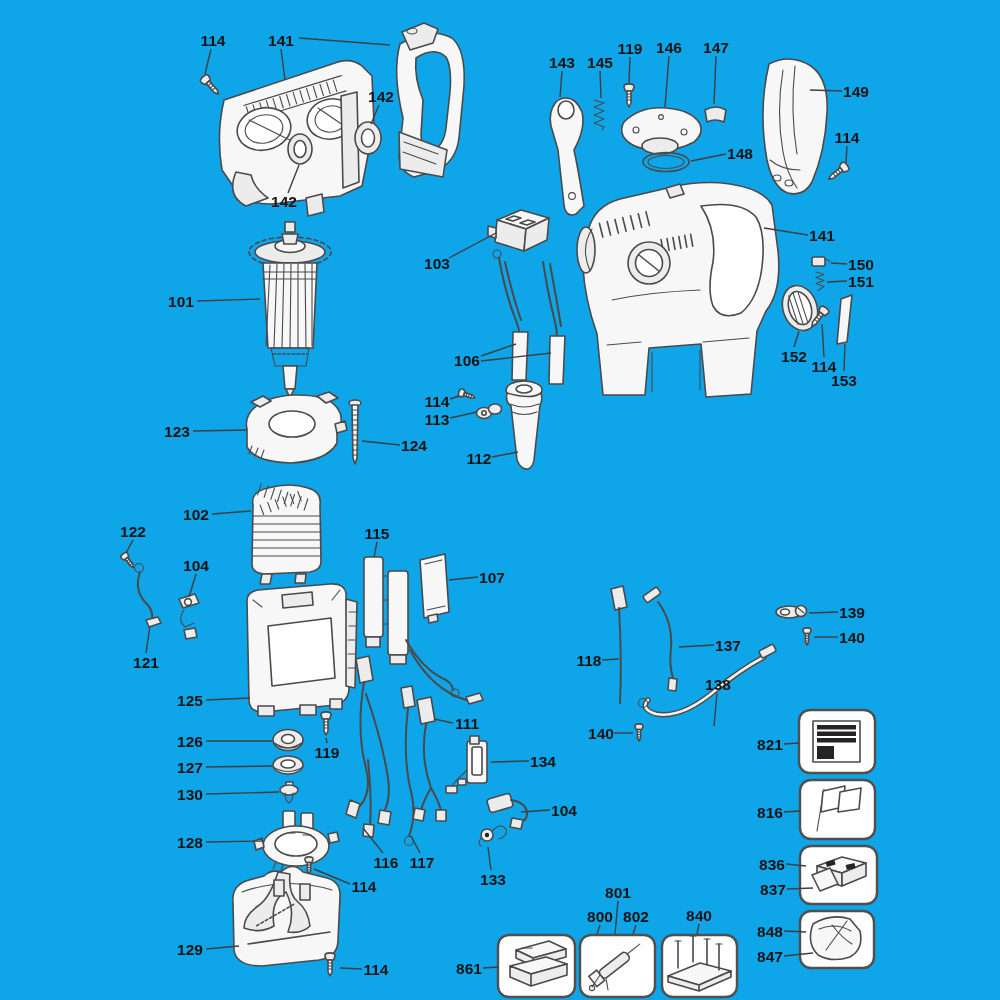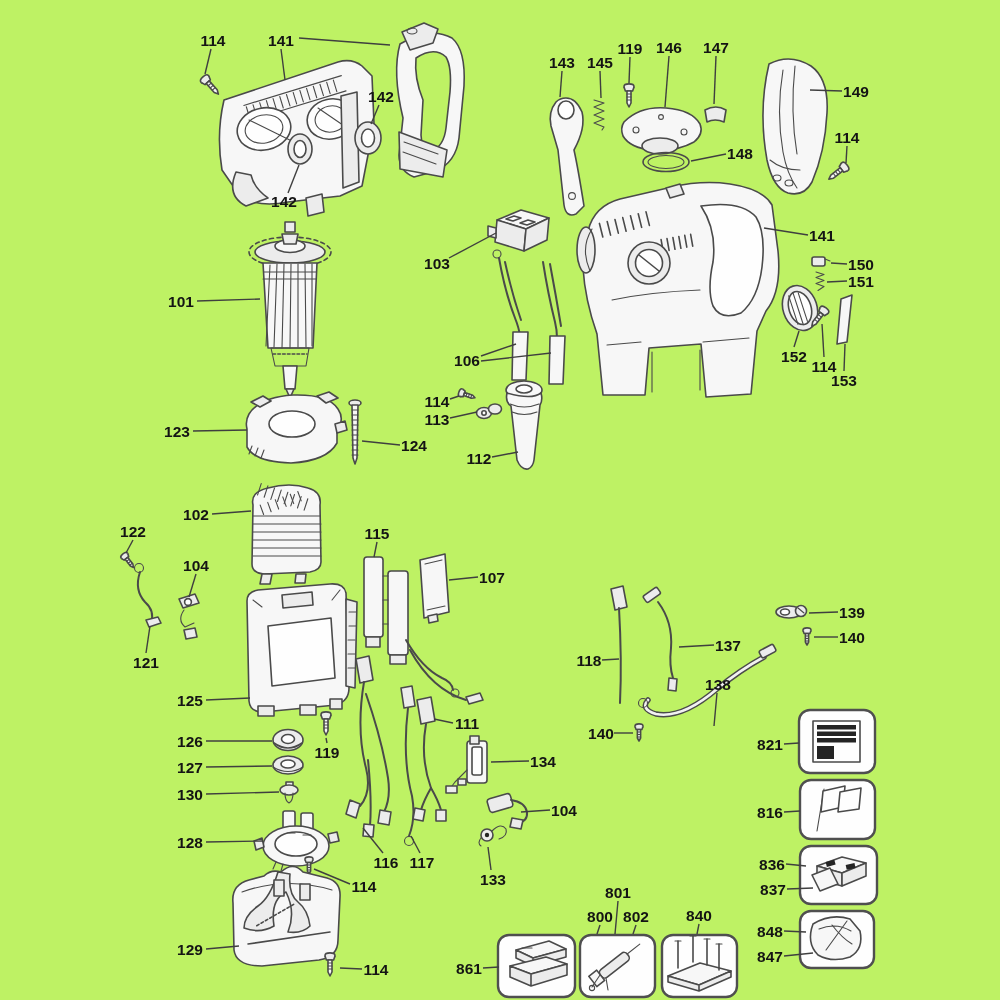--- a/index.html
+++ b/index.html
@@ -1,16 +1,16 @@
 <!DOCTYPE html>
 <html><head>
 <meta charset="utf-8">
 <style>
   html,body{margin:0;padding:0;background:#e9e9e9;}
-  #stage{position:relative;width:1000px;height:1000px;background:#bef264;margin:0 auto;
+  #stage{position:relative;width:1000px;height:1000px;background:#0ea5e9;margin:0 auto;
          font-family:"Liberation Sans", sans-serif;overflow:hidden;}
   svg{position:absolute;left:0;top:0;}
   .ln{fill:none;stroke:#4a4a4a;stroke-width:1.6;stroke-linecap:round;stroke-linejoin:round;}
   .thin{fill:none;stroke:#4a4a4a;stroke-width:1.1;stroke-linecap:round;stroke-linejoin:round;}
   .fl{fill:#f7f7f7;stroke:#4a4a4a;stroke-width:1.6;stroke-linejoin:round;}
   .fm{fill:#ececec;stroke:#4a4a4a;stroke-width:1.6;stroke-linejoin:round;}
   .fw{fill:#fefefe;stroke:#4a4a4a;stroke-width:1.6;stroke-linejoin:round;}
   .dk{fill:#242424;stroke:none;}
   .wire{fill:none;stroke:#4a4a4a;stroke-width:2;stroke-linecap:round;}
   .cable{fill:none;stroke:#4a4a4a;stroke-width:5.5;stroke-linecap:round;}

